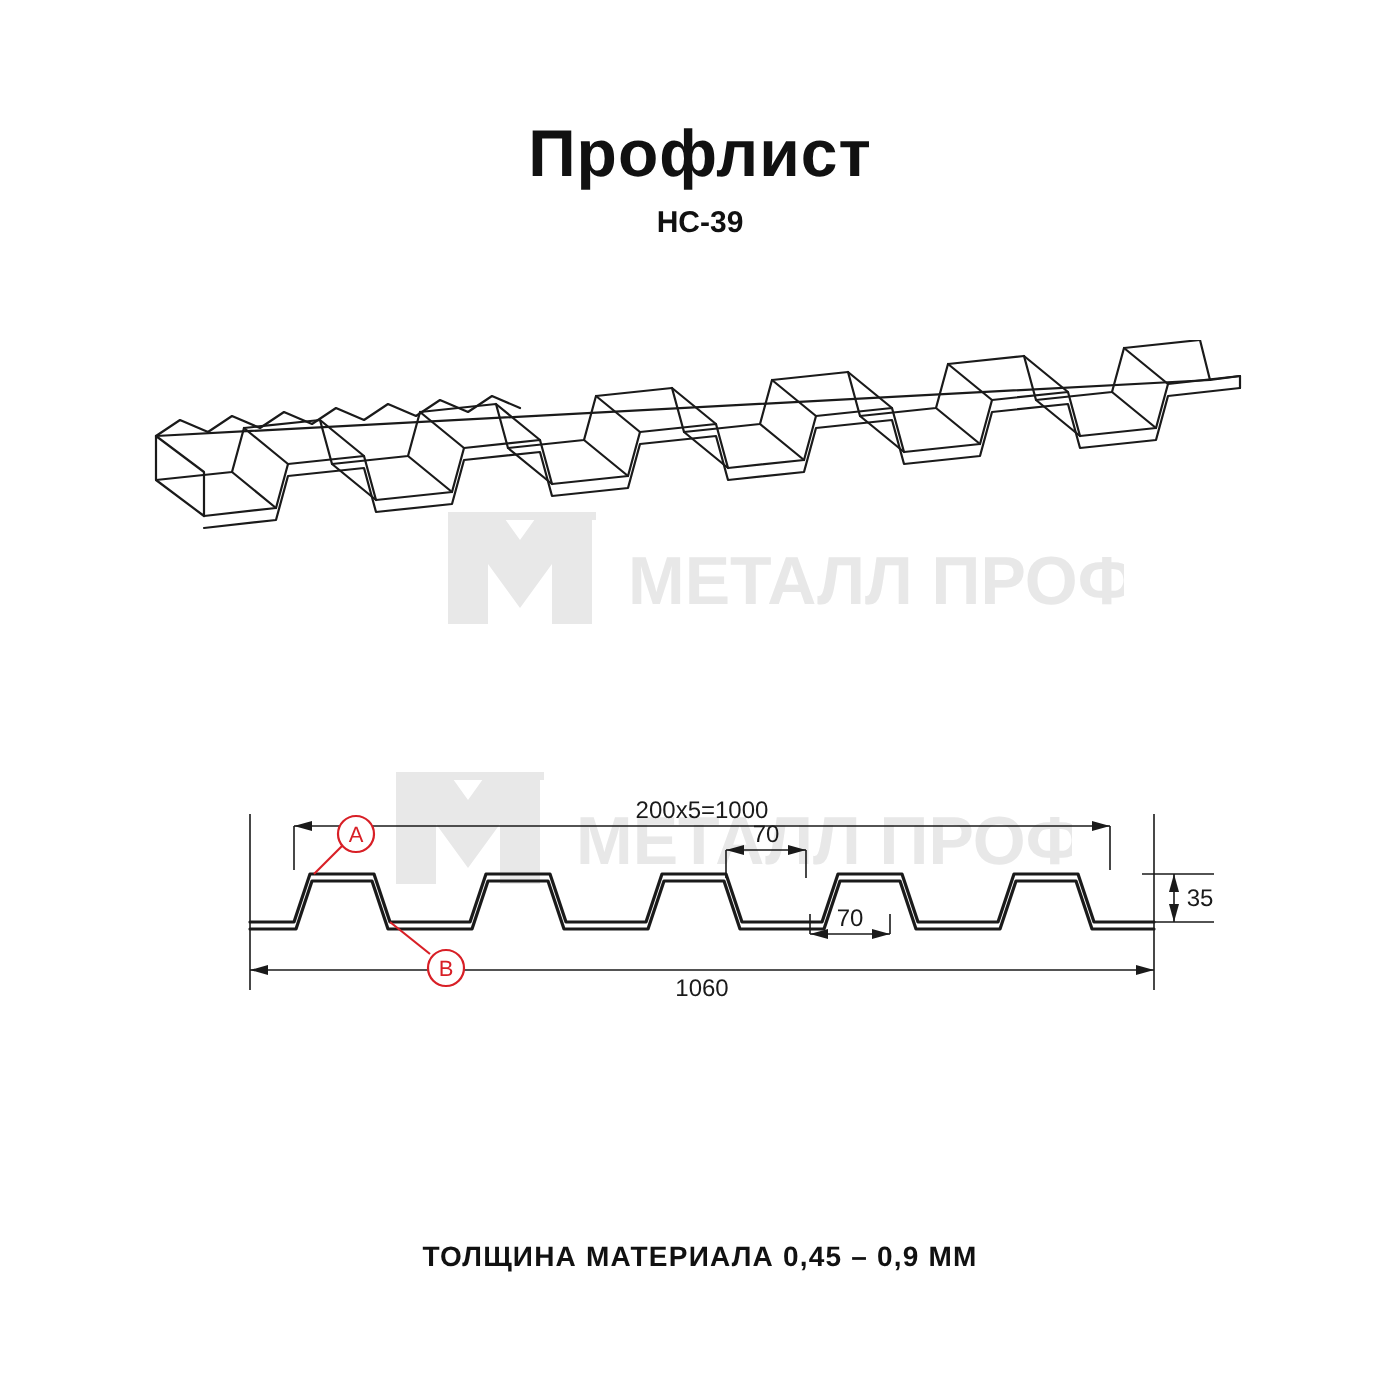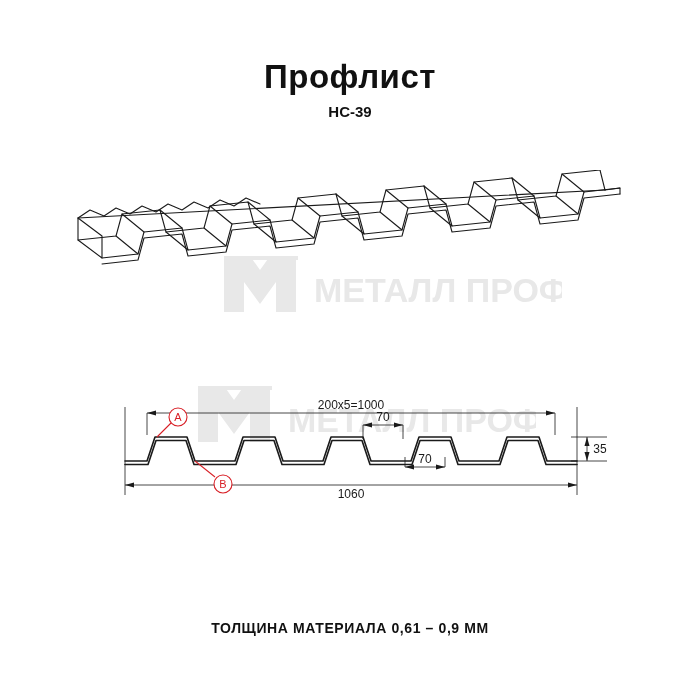--- a/index.html
+++ b/index.html
@@ -241,15 +241,15 @@
       <g font-family="Liberation Sans, sans-serif" font-size="12" fill="#1a1a1a" text-anchor="middle">
         <text x="256" y="24">200x5=1000</text>
         <text x="256" y="113">1060</text>
         <text x="288" y="36">70</text>
         <text x="330" y="78">70</text>
         <text x="505" y="68">35</text>
       </g>
     </svg>
   </div>
 
-  <div class="footer-note">ТОЛЩИНА МАТЕРИАЛА 0,61 – 0,9 ММ</div>
+  <div class="footer-note">ТОЛЩИНА МАТЕРИАЛА 0,45 – 0,9 ММ</div>
 
 </div>
 
 </body></html>

